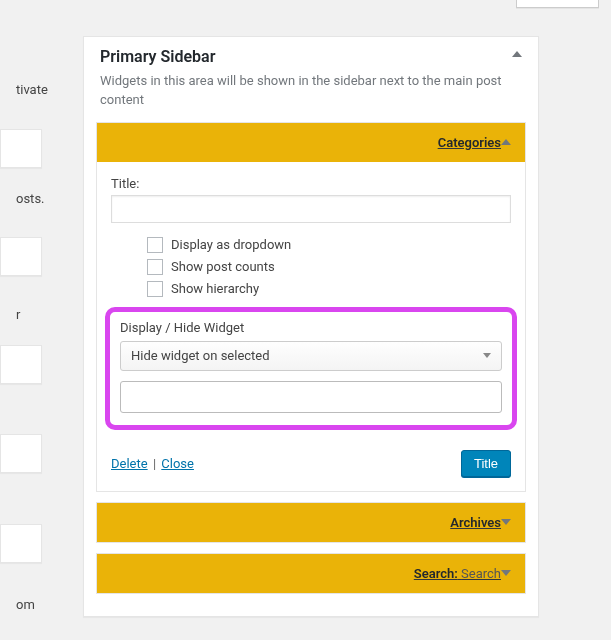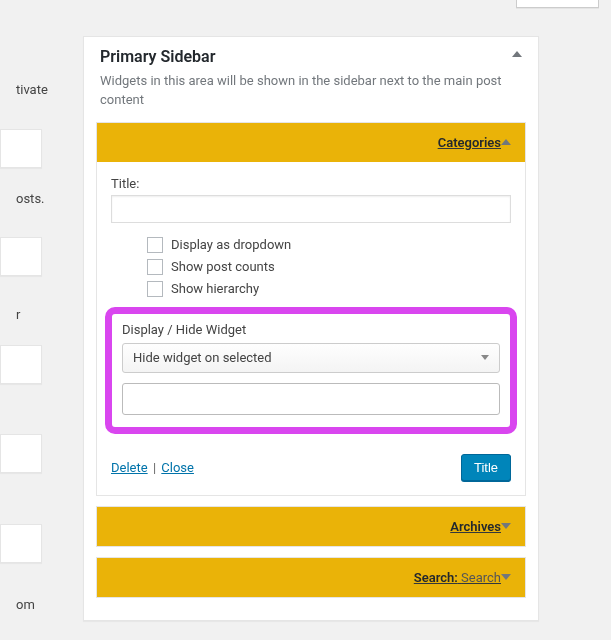--- a/index.html
+++ b/index.html
@@ -150,21 +150,21 @@
     width: 16px; height: 16px;
     border: 1px solid #b4b9be;
     appearance: none;
     background: #fff;
   }
 
   
   .highlight-section {
     margin: 10px -6px 8px -6px;
     padding: 8px 10px 12px 10px;
-    border: 7px solid #d946ef;
+    border: 5px solid #d946ef;
     border-radius: 10px;
   }
   .highlight-section .section-label {
     font-size: 13px;
     color: #444;
     margin-bottom: 6px;
   }
   .select-box {
     width: 100%;
     height: 30px;

